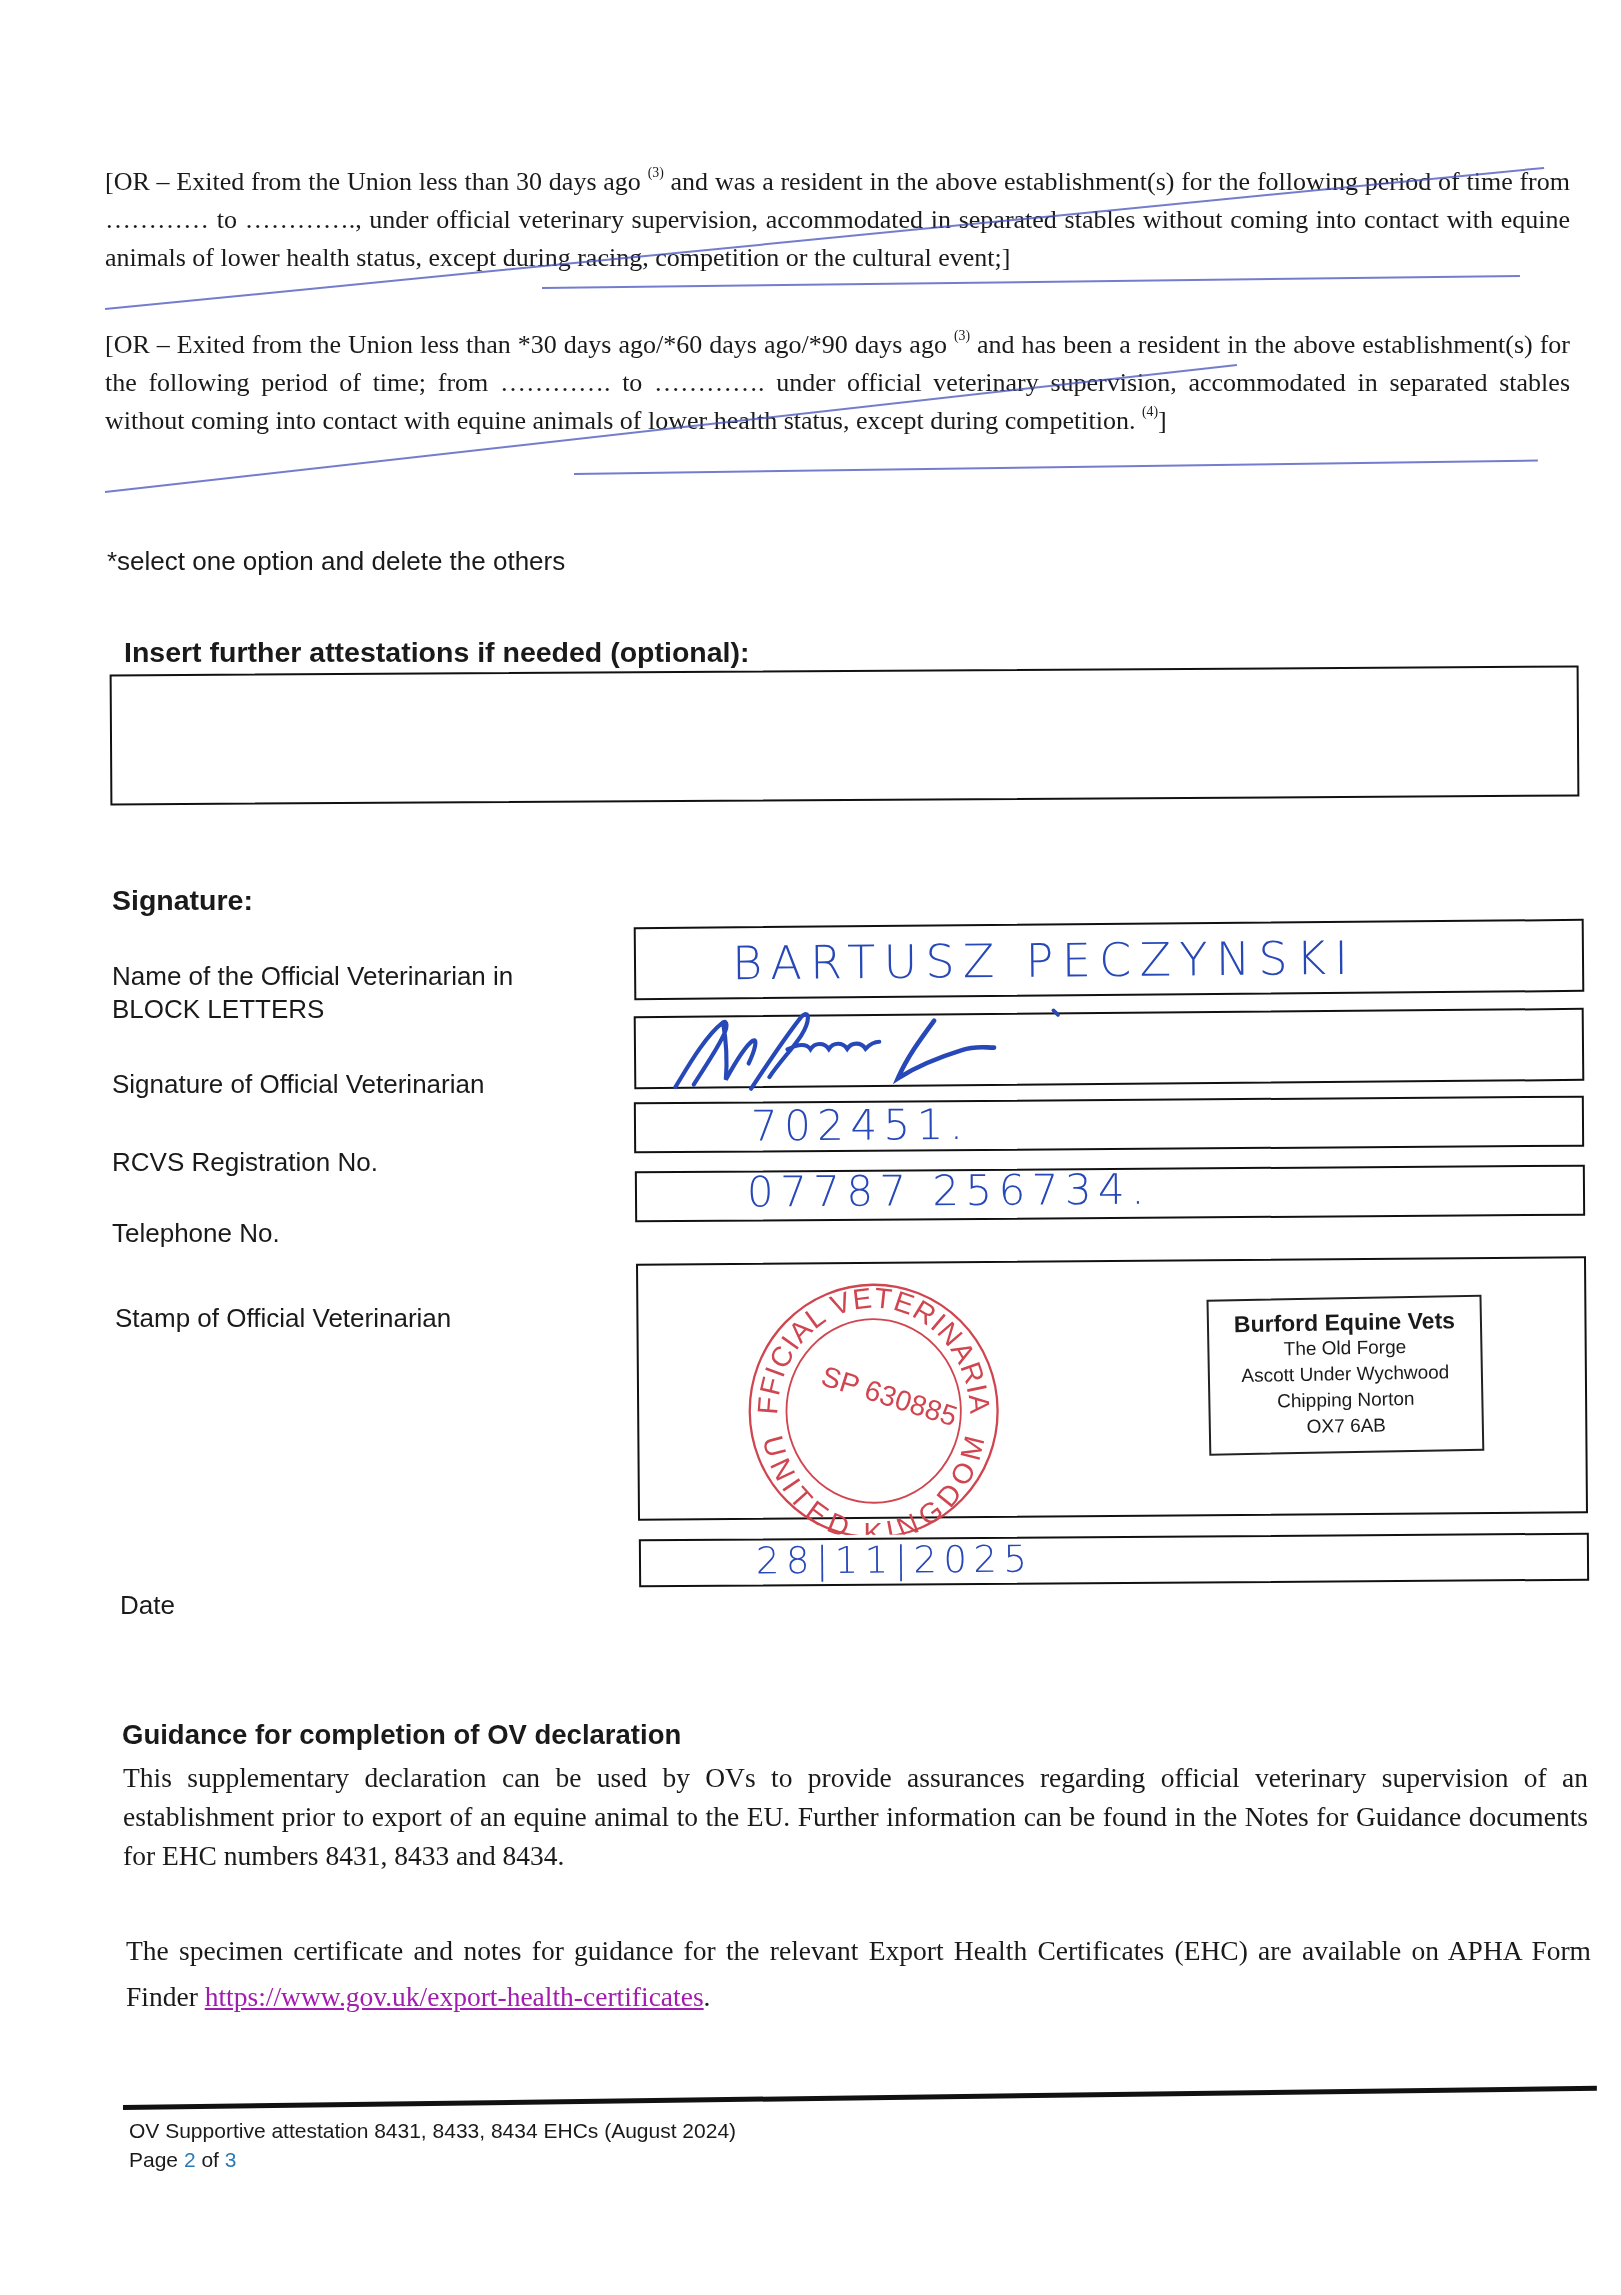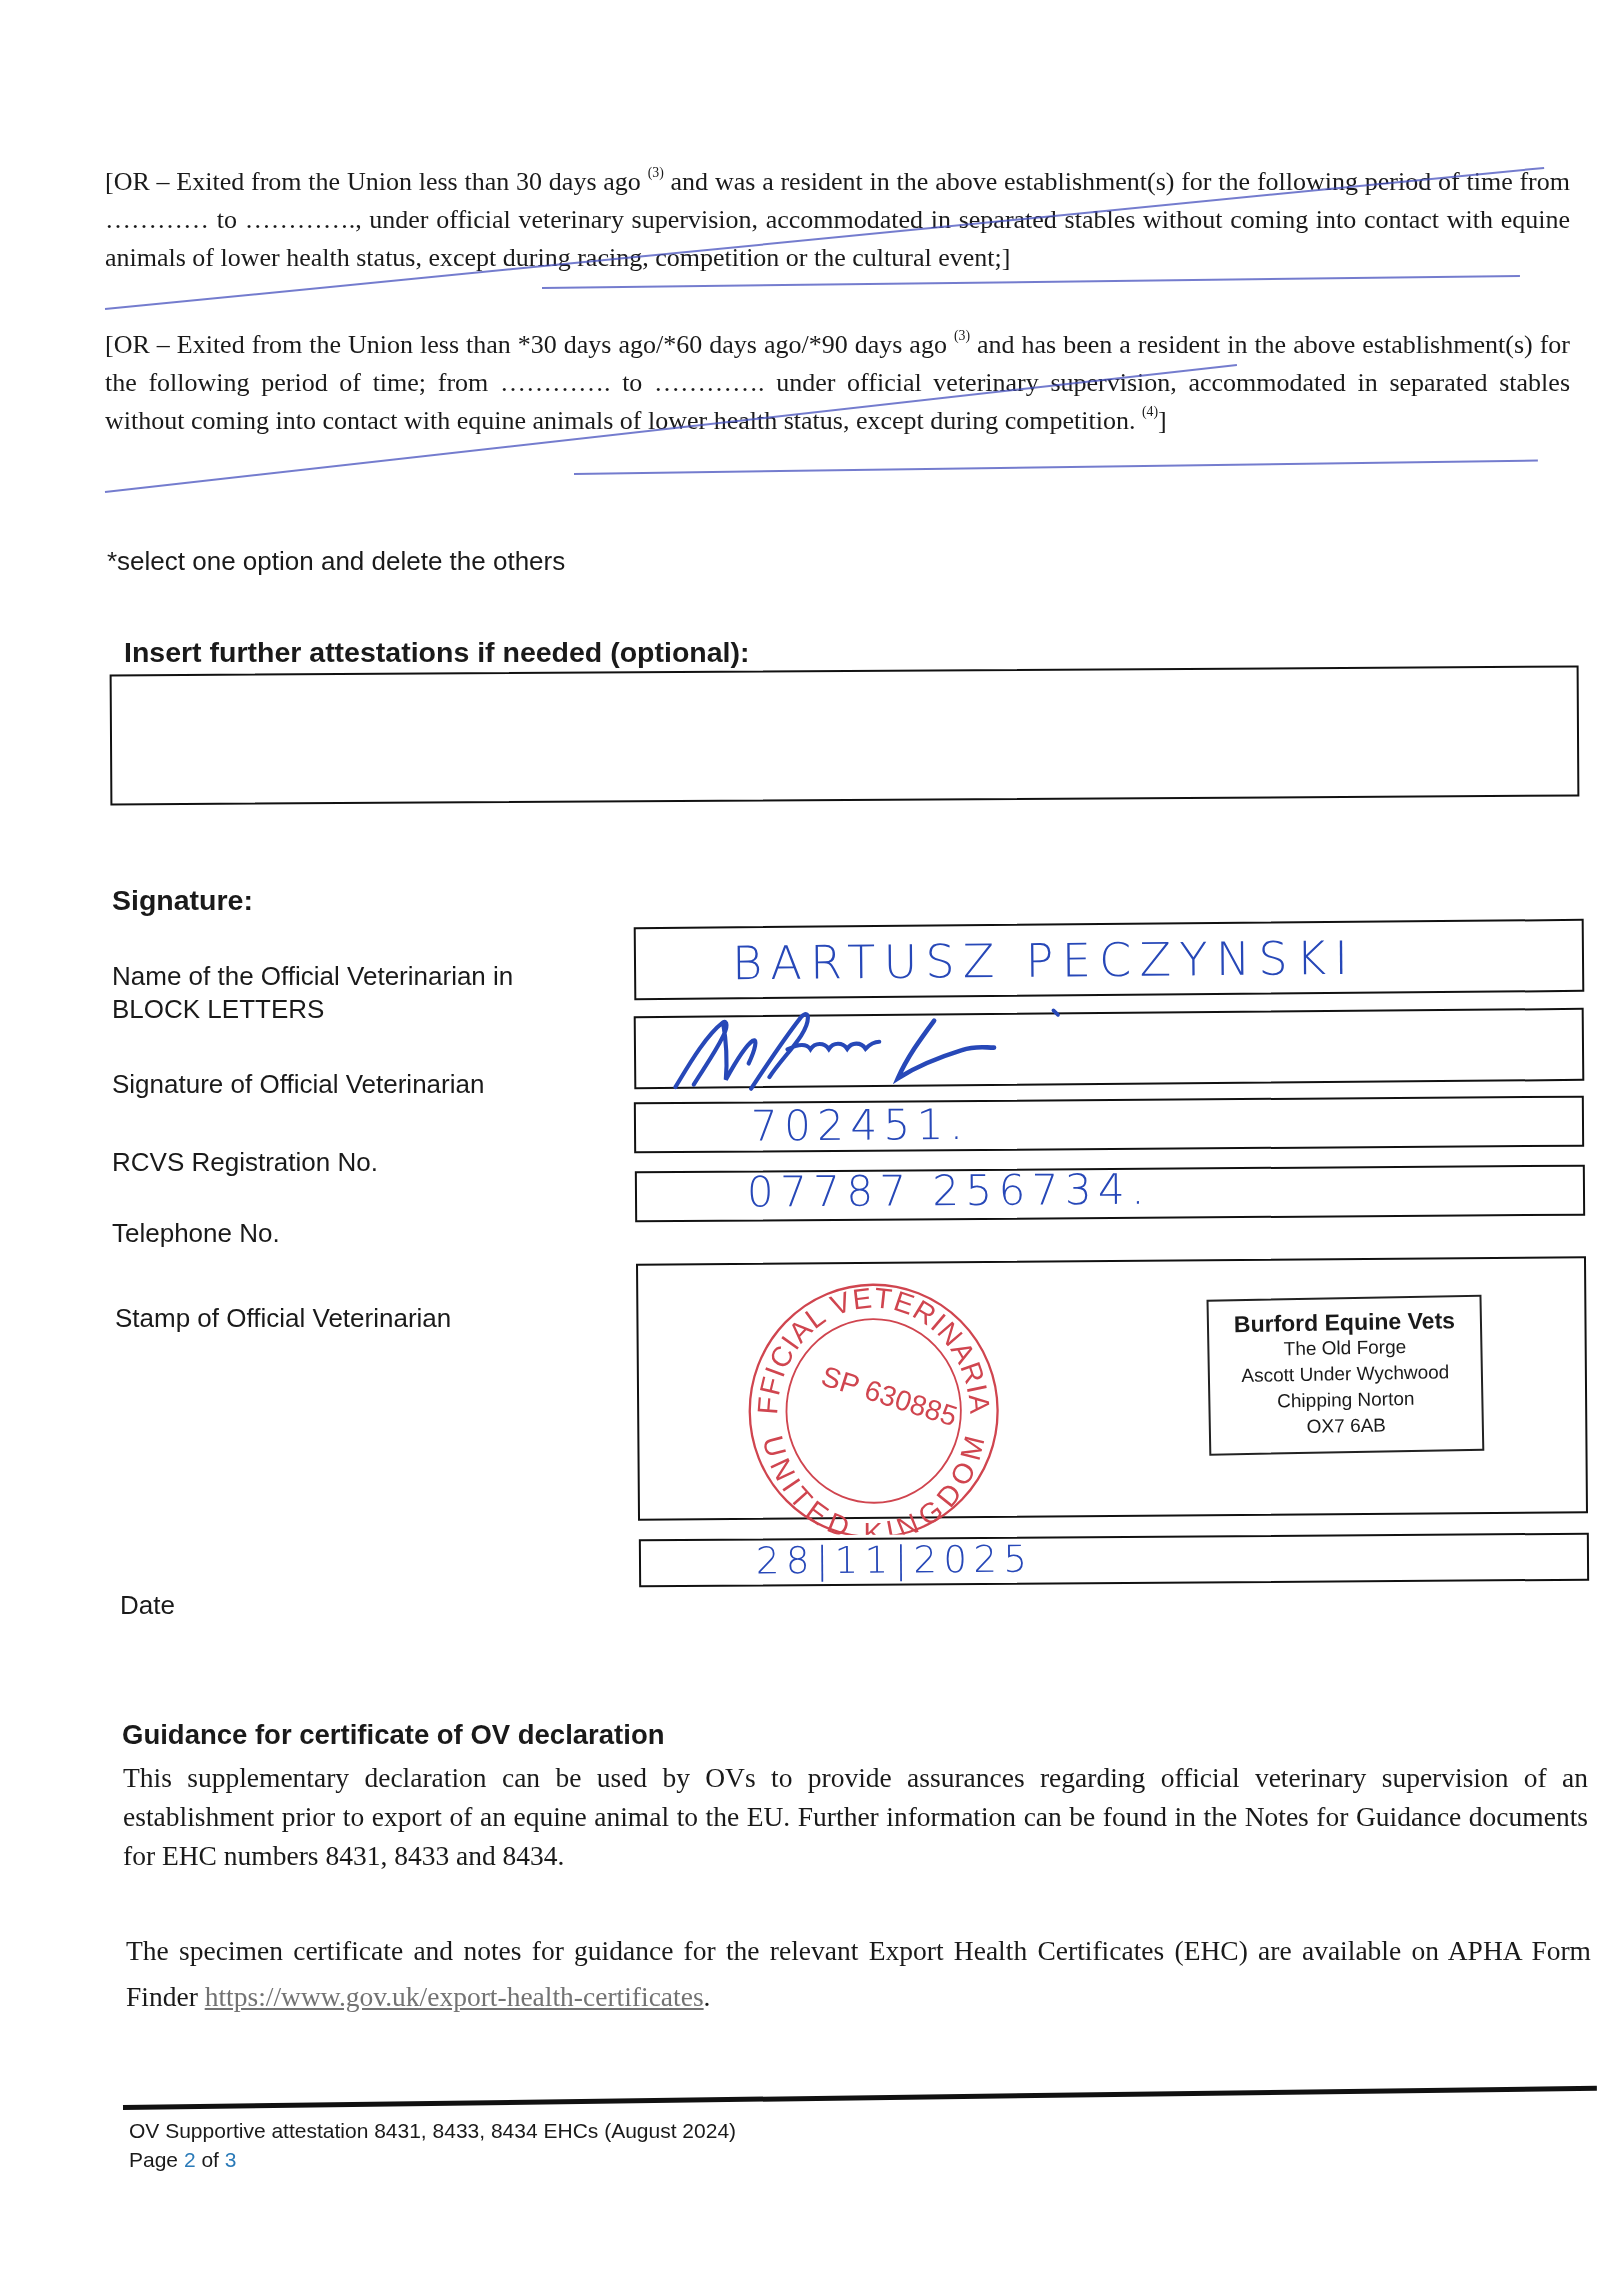--- a/index.html
+++ b/index.html
@@ -25,21 +25,21 @@
   .hand {
     position: absolute; color: #2748b8;
     font-family: "DejaVu Sans", sans-serif; font-weight: 300;
     letter-spacing: 6.4px;
   }
   .stamp-addr {
     position: absolute; border: 2.8px solid #222; box-sizing: border-box;
     text-align: center; font-size: 19px; line-height: 26px; padding-top: 10px;
   }
   .stamp-addr .name { font-weight: bold; font-size: 23px; }
-  .link { color: #737373; text-decoration: underline; }
+  .link { color: #a21caf; text-decoration: underline; }
   .footer { font-size: 21px; line-height: 29px; }
   .blue-num { color: #2a7ab8; }
 </style>
 </head>
 <body>
 
 <div class="abs para" style="left:105px; top:163px; width:1465px;">
   <span>[OR – Exited from the Union less than 30 days ago </span><sup>(3)</sup><span> and was a resident in the above establishment(s) for the following period of time from ………… to …………., under official veterinary supervision, accommodated in separated stables without coming into contact with equine animals of lower health status, except during racing, competition or the cultural event;]</span>
 </div>
 <div class="strike-line" style="left:105px; top:308px; width:1446px; transform:rotate(-5.6deg);"></div>
@@ -111,21 +111,21 @@
     <div>Chipping Norton</div>
     <div>OX7 6AB</div>
   </div>
 </div>
 
 <div class="abs label" style="left:120px; top:1561px;">Date</div>
 <div class="field" style="left:639px; top:1536px; width:950px; height:48px; transform:rotate(-0.4deg);">
   <div class="hand" style="left:115px; top:-0.9px; font-size:37px;">28|11|2025</div>
 </div>
 
-<div class="abs heading" style="left:122px; top:1719px; font-size:27.5px;">Guidance for certificate of OV declaration</div>
+<div class="abs heading" style="left:122px; top:1719px; font-size:27.5px;">Guidance for completion of OV declaration</div>
 <div class="abs para" style="left:123px; top:1758px; width:1465px; font-size:27.5px; line-height:39px;">This supplementary declaration can be used by OVs to provide assurances regarding official veterinary supervision of an establishment prior to export of an equine animal to the EU. Further information can be found in the Notes for Guidance documents for EHC numbers 8431, 8433 and 8434.</div>
 
 <div class="abs para" style="left:126px; top:1928px; width:1465px; font-size:27.5px; line-height:46px;">
   <span>The specimen certificate and notes for guidance for the relevant Export Health Certificates (EHC) are available on APHA Form Finder </span><span class="link">https://www.gov.uk/export-health-certificates</span><span>.</span>
 </div>
 
 <div class="abs" style="left:123px; top:2105px; width:1474px; height:5px; background:#111; transform:rotate(-0.75deg); transform-origin:0 50%;"></div>
 <div class="abs footer" style="left:129px; top:2116px;">OV Supportive attestation 8431, 8433, 8434 EHCs (August 2024)</div>
 <div class="abs footer" style="left:129px; top:2145px;">
   <span>Page </span><span class="blue-num">2</span><span> of </span><span class="blue-num">3</span>

